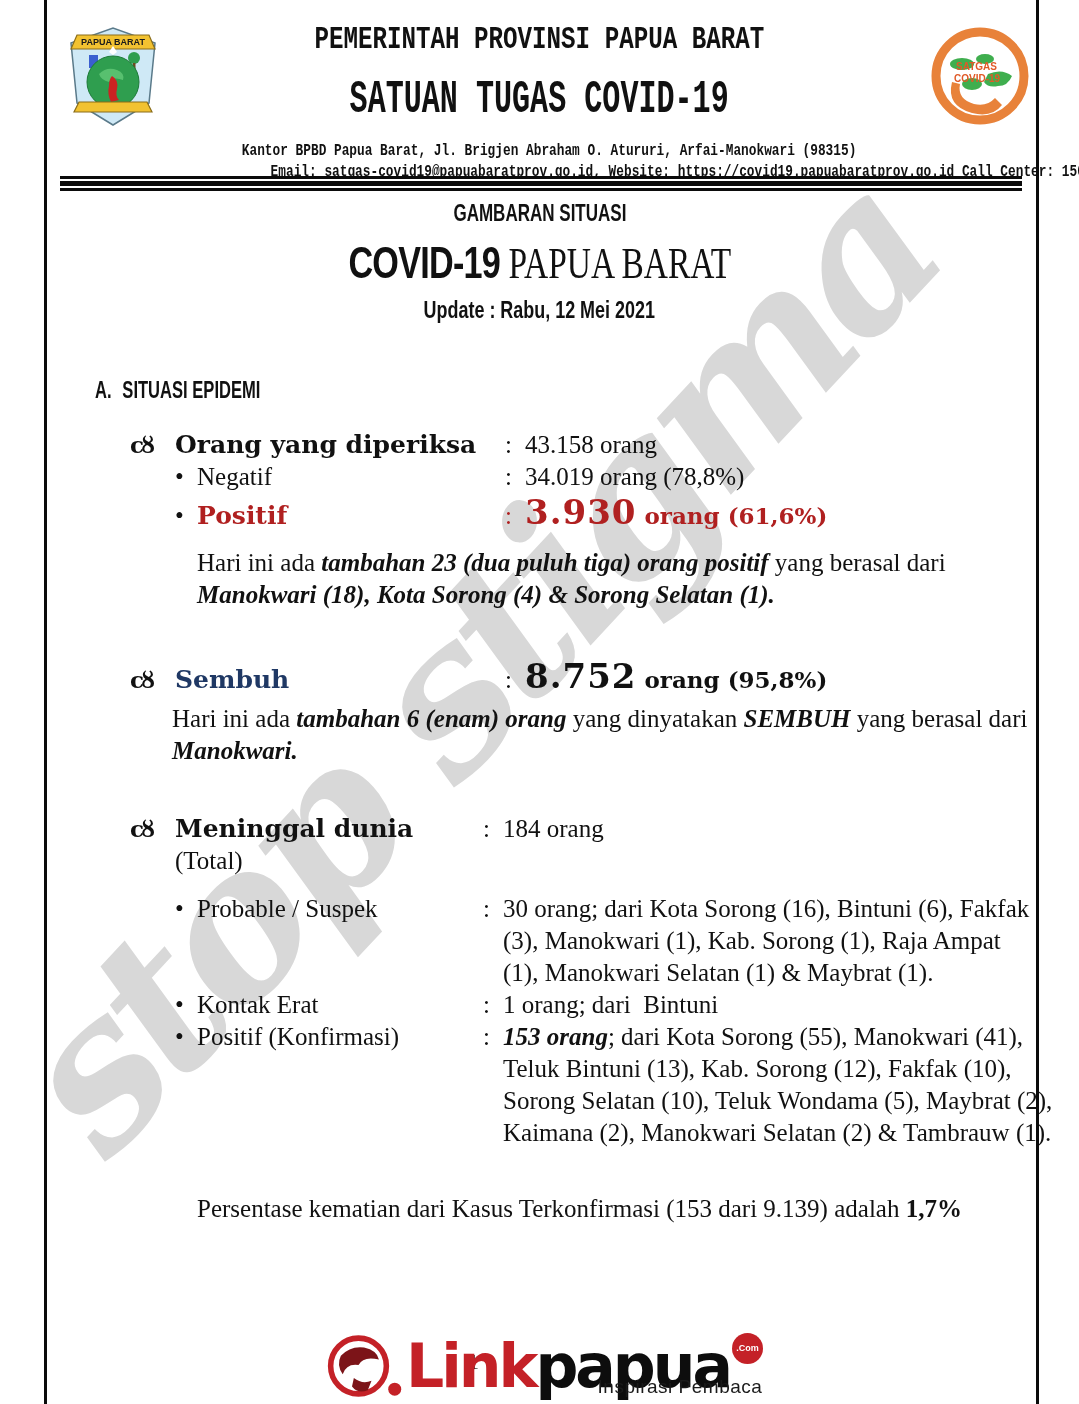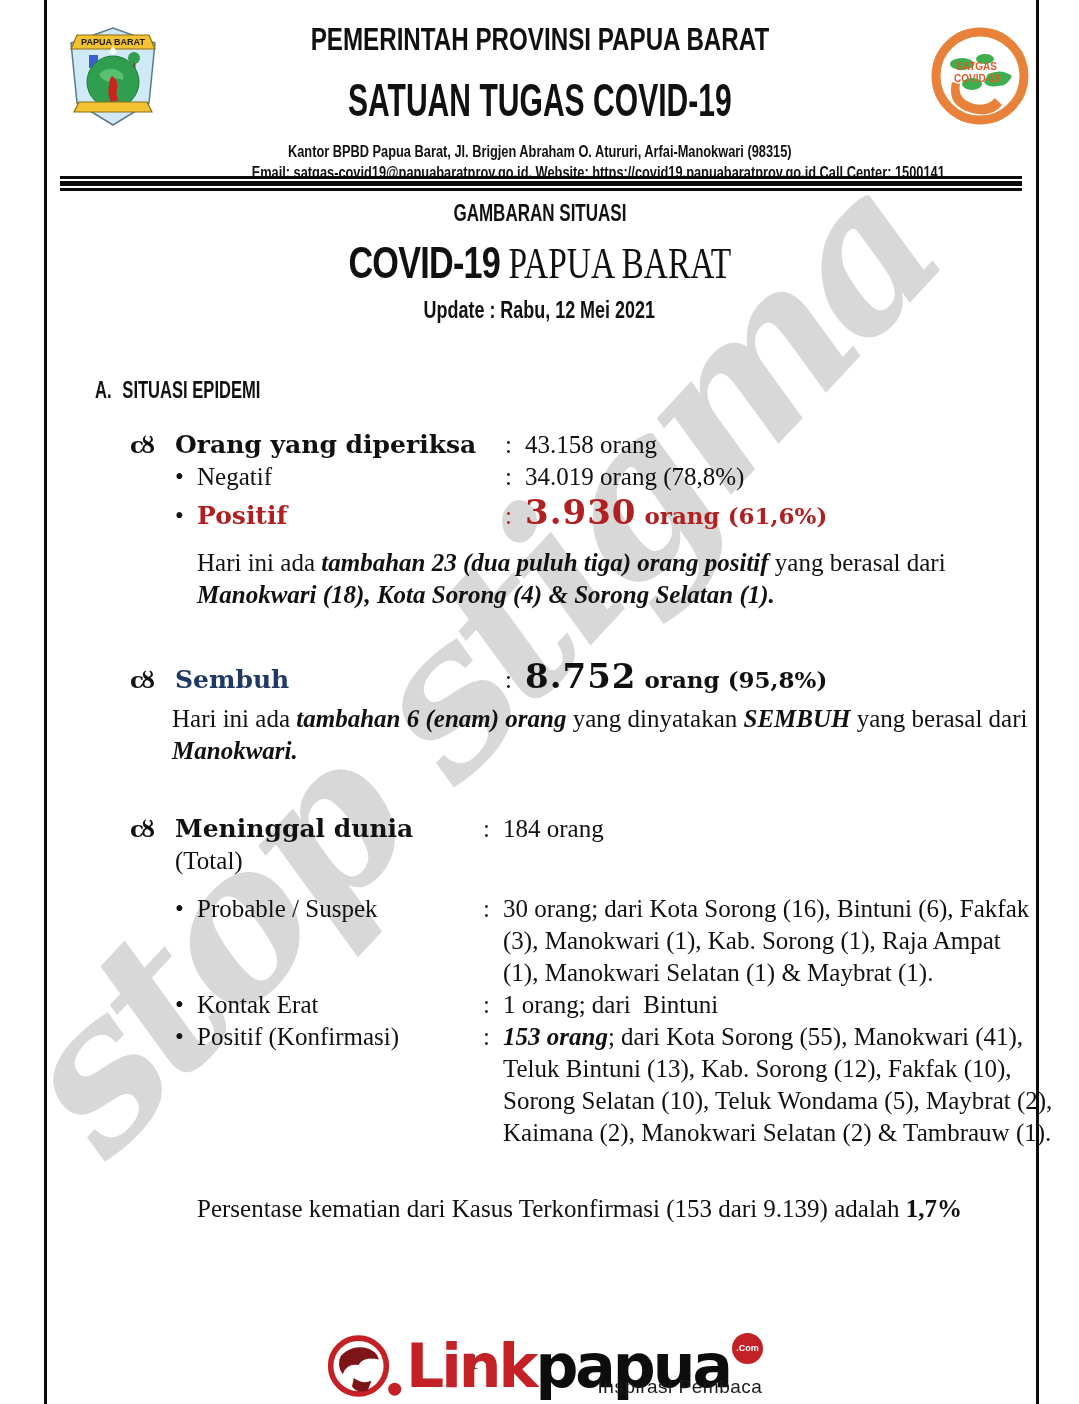--- a/index.html
+++ b/index.html
@@ -9,21 +9,21 @@
   .vline{position:absolute;top:0;bottom:0;width:3px;background:#0b0b0b;z-index:3;}
   .vline.left{left:44px;} .vline.right{left:1036px;}
   
   .wm{position:absolute;left:-20px;top:1045px;z-index:0;white-space:nowrap;
       font:bold italic 205px/205px "DejaVu Serif",serif;color:#d8d8d8;letter-spacing:-10px;
       transform:rotate(-47deg);transform-origin:0 0;}
   
   .cx{display:inline-block;white-space:nowrap;transform:scaleX(.75);transform-origin:50% 50%;}
   
   .header-center{position:absolute;left:165px;right:165px;top:22px;text-align:center;z-index:1;
-                 font-family:Liberation Sans, sans-serif;}
+                 font-family:Liberation Mono, monospace;}
   .gov{font-weight:bold;font-size:31px;line-height:36px;}
   .gov .cx{transform:scaleX(.78);}
   .agency{font-weight:bold;font-size:47px;line-height:52px;margin-top:16px;letter-spacing:0;}
   .agency .cx{transform:scaleX(.64);}
   .addr{margin-top:15px;font-weight:bold;font-size:16px;line-height:21px;}
   .addr .cx{transform:scaleX(.80);}
   .crest{position:absolute;left:62px;top:24px;z-index:1;}
   .satgas{position:absolute;left:930px;top:26px;z-index:1;}
   .divider{position:absolute;left:60px;top:176px;width:962px;height:15px;z-index:1;
     background:linear-gradient(to bottom,#0b0b0b 0 3px,#fff 3px 5px,#0b0b0b 5px 10px,#fff 10px 12px,#0b0b0b 12px 15px);}

